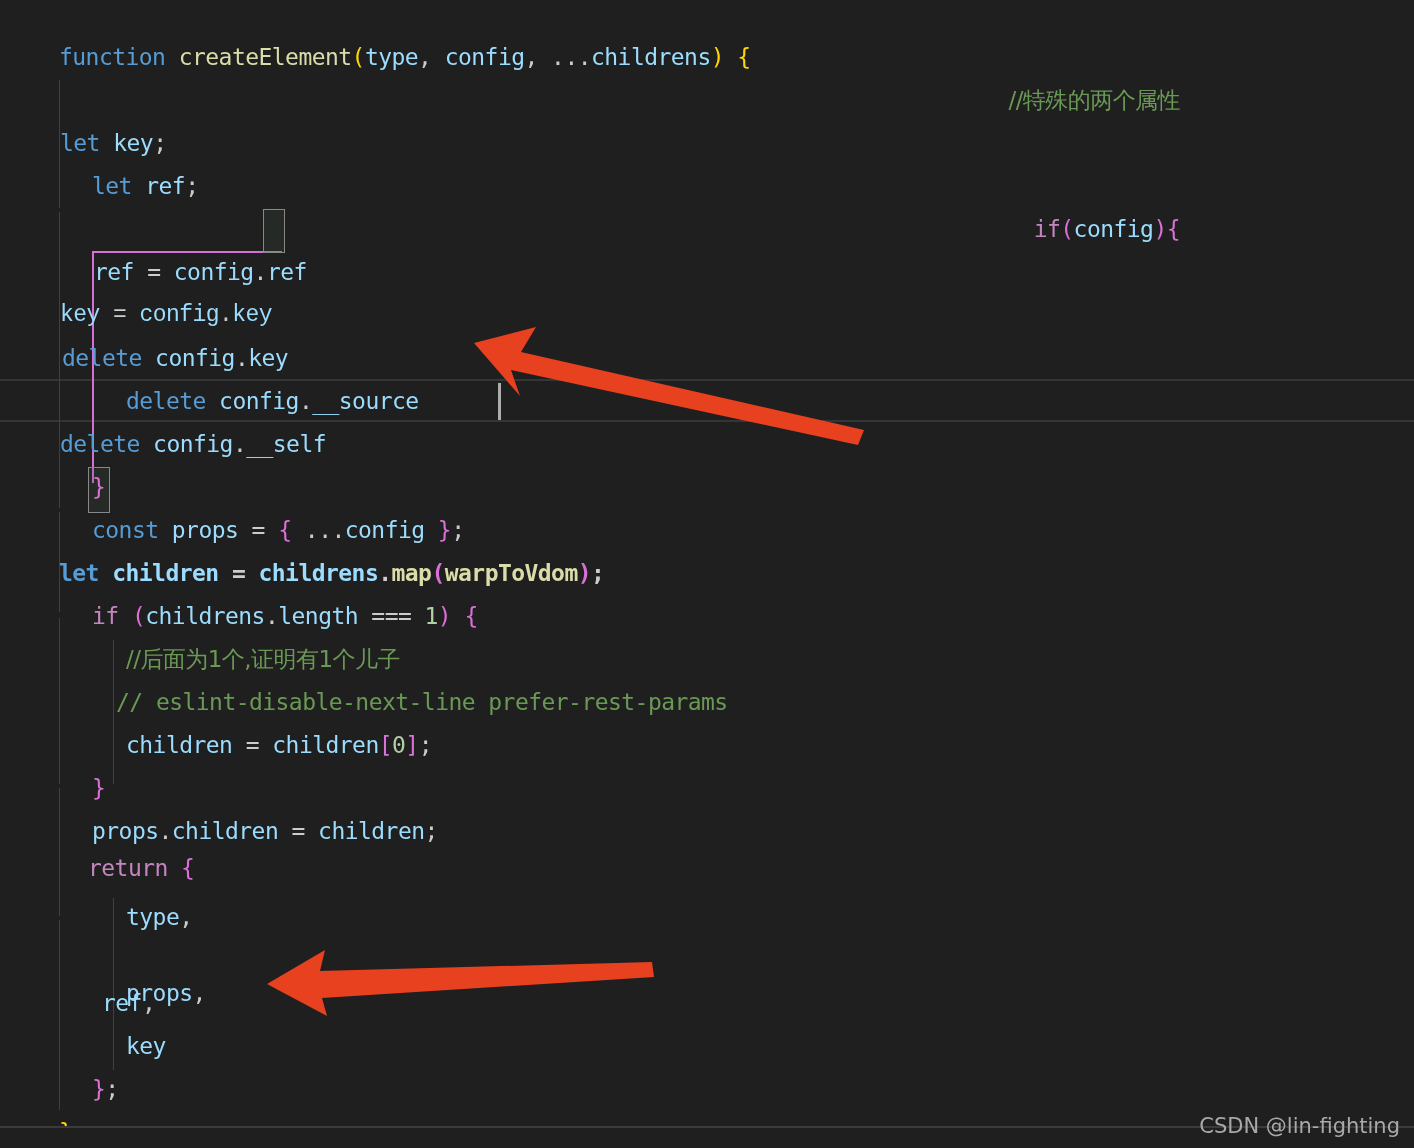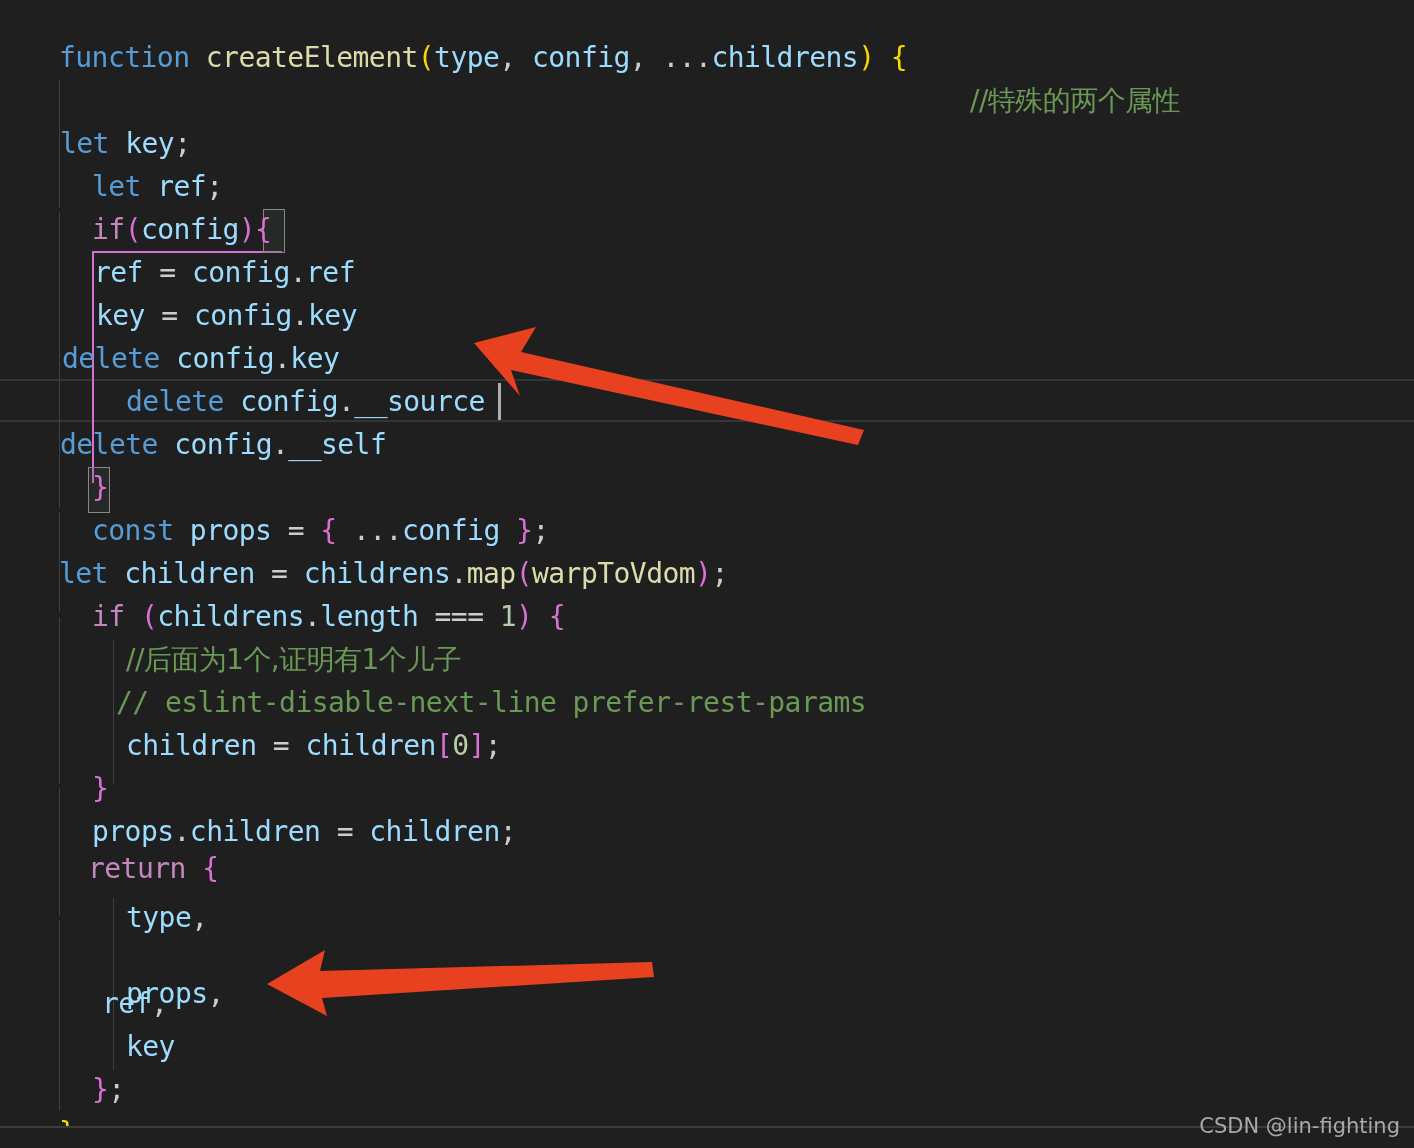--- a/index.html
+++ b/index.html
@@ -31,21 +31,21 @@
     z-index: 3;
   }
   .line {
     position: absolute;
     left: 0;
     width: 1180px;
     height: 43px;
     line-height: 43px;
     white-space: pre;
     font-family: "DejaVu Sans Mono", monospace;
-    font-size: 28px;
+    font-size: 23px;
     letter-spacing: -0.55px;
     padding-left: 59px;
     box-sizing: border-box;
     color: #cccccc;
   }
 
   
   .kw      { color: #569cd6; }   
   .ctl     { color: #c586c0; }   
   .fn      { color: #dcdcaa; }   
@@ -181,37 +181,37 @@
   <div class="code-layer">
 
     <div class="line" style="top:36px;"><span class="kw">function</span><span class="punct"> </span><span class="fn">createElement</span><span class="paren-y">(</span><span class="var">type</span><span class="punct">, </span><span class="var">config</span><span class="punct">, </span><span class="punct">...</span><span class="var">childrens</span><span class="paren-y">)</span><span class="punct"> </span><span class="paren-y">{</span></div>
 
     <div class="line" style="top:79px; padding-left:92px;text-align:right;"><span class="cmt cjk">//特殊的两个属性</span></div>
 
     <div class="line" style="top:122px; padding-left:60px;"><span class="kw">let</span><span class="punct"> </span><span class="var">key</span><span class="punct">;</span></div>
 
     <div class="line" style="top:165px; padding-left:92px;"><span class="kw">let</span><span class="punct"> </span><span class="var">ref</span><span class="punct">;</span></div>
 
-    <div class="line" style="top:208px; padding-left:92px;"><span class="ctl">if</span><span class="paren-p">(</span><span class="var">config</span><span class="paren-p">)</span><span class="paren-p">{</span></div>
+    <div class="line" style="top:208px; padding-left:92px;text-align:right;"><span class="ctl">if</span><span class="paren-p">(</span><span class="var">config</span><span class="paren-p">)</span><span class="paren-p">{</span></div>
 
     <div class="line" style="top:251px; padding-left:94px;"><span class="var">ref</span><span class="punct"> = </span><span class="var">config</span><span class="punct">.</span><span class="var">ref</span></div>
 
-    <div class="line" style="top:294px; padding-left:96px;"><span class="var">key</span><span class="punct"> = </span><span class="var">config</span><span class="punct">.</span><span class="var">key</span></div>
+    <div class="line" style="top:294px; padding-left:60px;font-family:Liberation Mono, monospace;"><span class="var">key</span><span class="punct"> = </span><span class="var">config</span><span class="punct">.</span><span class="var">key</span></div>
 
     <div class="line" style="top:337px; padding-left:62px;"><span class="kw">delete</span><span class="punct"> </span><span class="var">config</span><span class="punct">.</span><span class="var">key</span></div>
 
     <div class="line" style="top:380px; padding-left:126px;"><span class="kw">delete</span><span class="punct"> </span><span class="var">config</span><span class="punct">.</span><span class="var">__source</span></div>
 
     <div class="line" style="top:423px; padding-left:60px;"><span class="kw">delete</span><span class="punct"> </span><span class="var">config</span><span class="punct">.</span><span class="var">__self</span></div>
 
     <div class="line" style="top:466px; padding-left:92px;"><span class="paren-p">}</span></div>
 
     <div class="line" style="top:509px; padding-left:92px;"><span class="kw">const</span><span class="punct"> </span><span class="var">props</span><span class="punct"> = </span><span class="paren-p">{</span><span class="punct"> ...</span><span class="var">config</span><span class="paren-p"> }</span><span class="punct">;</span></div>
 
-    <div class="line" style="top:552px; "><span class="kw">let</span><span class="punct"> </span><span class="var">children</span><span class="punct"> = </span><span class="var">childrens</span><span class="punct">.</span><span class="fn">map</span><span class="paren-p">(</span><span class="fn">warpToVdom</span><span class="paren-p">)</span><span class="punct">;</span></div>
+    <div class="line" style="top:552px; font-weight:bold;"><span class="kw">let</span><span class="punct"> </span><span class="var">children</span><span class="punct"> = </span><span class="var">childrens</span><span class="punct">.</span><span class="fn">map</span><span class="paren-p">(</span><span class="fn">warpToVdom</span><span class="paren-p">)</span><span class="punct">;</span></div>
 
     <div class="line" style="top:595px; padding-left:92px;"><span class="ctl">if</span><span class="punct"> </span><span class="paren-p">(</span><span class="var">childrens</span><span class="punct">.</span><span class="var">length</span><span class="punct"> === </span><span class="num">1</span><span class="paren-p">)</span><span class="punct"> </span><span class="paren-p">{</span></div>
 
     <div class="line" style="top:638px; padding-left:126px;"><span class="cmt cjk">//后面为1个,证明有1个儿子</span></div>
 
     <div class="line" style="top:681px; padding-left:116px;"><span class="cmt">// eslint-disable-next-line prefer-rest-params</span></div>
 
     <div class="line" style="top:724px; padding-left:126px;"><span class="var">children</span><span class="punct"> = </span><span class="var">children</span><span class="paren-p">[</span><span class="num">0</span><span class="paren-p">]</span><span class="punct">;</span></div>
 
     <div class="line" style="top:767px; padding-left:92px;"><span class="paren-p">}</span></div>

